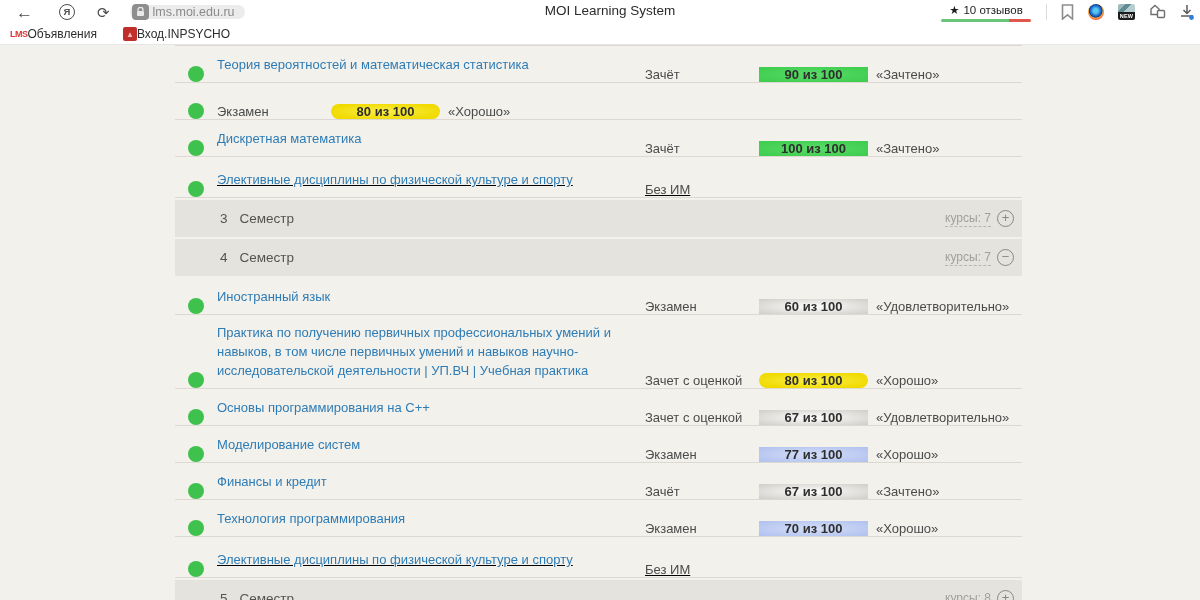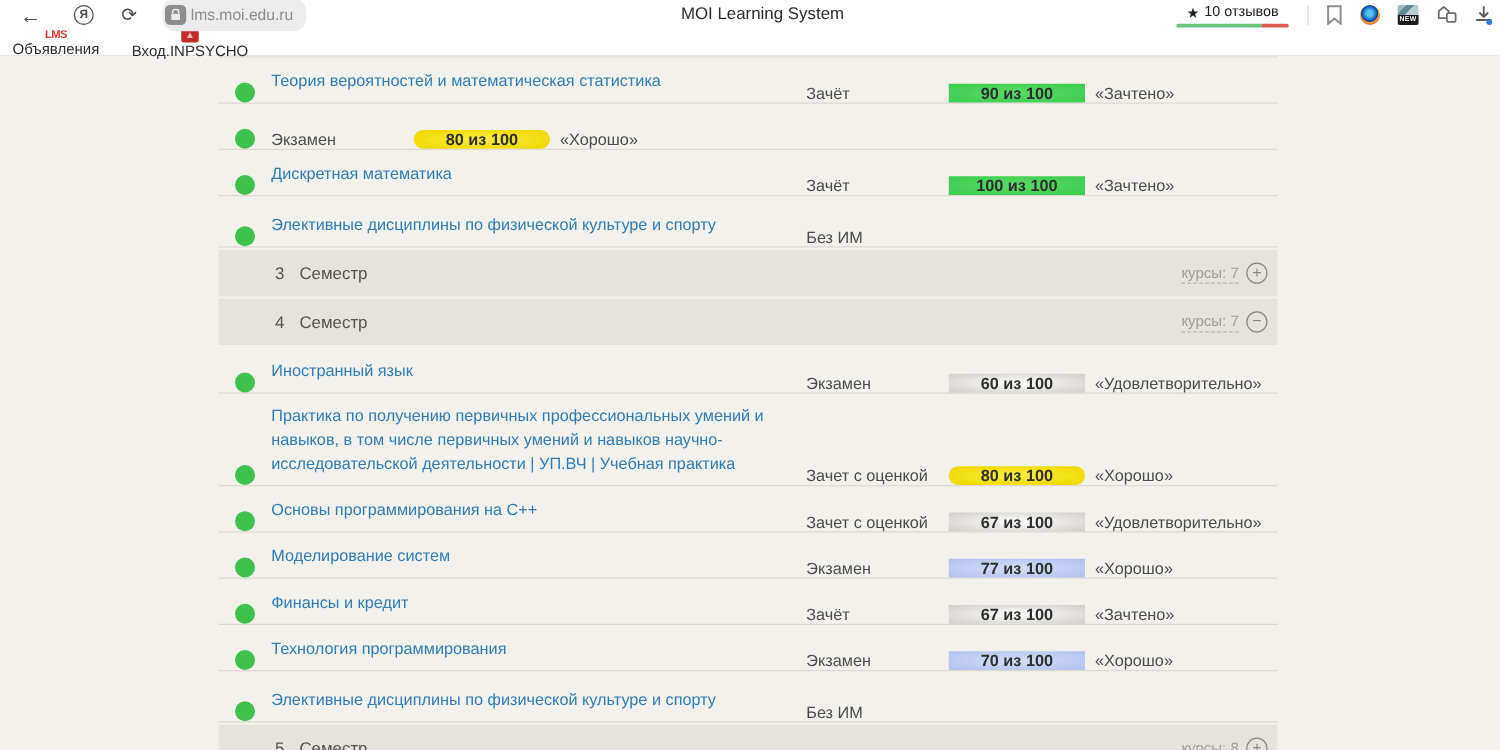--- a/index.html
+++ b/index.html
@@ -10,52 +10,52 @@
   .toolbar { position: relative; height: 24px; background: #fff;
     display: flex; align-items: center; padding: 0 6px; }
   .tb-icon { color: #4c4c4c; font-size: 15px; line-height: 1; cursor: pointer;
     display: inline-flex; align-items: center; justify-content: center; }
   .back { margin-left: 10px; font-size: 17px; }
   .ya-circle { width: 16px; height: 16px; border: 1.4px solid #4c4c4c; border-radius: 50%;
     font-size: 9.5px; font-weight: bold; margin-left: 26px; }
   .refresh { margin-left: 22px; font-size: 15px; }
   .lock-badge { width: 17px; height: 16px; background: #8e8e8e; border-radius: 4px;
     display: inline-flex; align-items: center; justify-content: center; margin-right: 4px; flex: none; }
-  .urlbar { margin-left: 20px; height: 26px; background: #ececec; border-radius: 10px;
+  .urlbar { margin-left: 20px; height: 14px; background: #ececec; border-radius: 10px;
     display: flex; align-items: center; padding: 0 10px 0 8px; color: #8b8b8b; font-size: 12.5px; }
   .urlbar .lock-badge { margin-left: -6px; }
   .page-title { position: absolute; left: 0; right: 0; top: 3px; text-align: center;
     color: #2b2b2b; font-size: 13.5px; pointer-events: none; padding-left: 20px; }
   .right-cluster { margin-left: auto; display: flex; align-items: center; gap: 14px; z-index: 2; }
   .rating { display: flex; flex-direction: column; align-items: center; cursor: pointer; width: 92px; }
   .rating-text { font-size: 11.5px; color: #1d1d1d; white-space: nowrap; display: flex; gap: 4px; align-items: center; }
   .rating-bar { margin-top: 2px; width: 90px; height: 3px; border-radius: 2px;
     background: linear-gradient(90deg, #69c57b 0 76%, #e2574b 76% 100%); }
   .vdivider { width: 1px; height: 16px; background: #dcdcdc; }
   .circle-ext { width: 16px; height: 16px; border-radius: 50%; cursor: pointer;
     background: radial-gradient(circle at 48% 42%, #57c7f0 0 18%, #1d6fd1 40%, #123f86 52%, #f5a43c 58%, #ee4b38 78%, #f08033 100%); }
   .new-ext { width: 17px; height: 16px; cursor: pointer; display: flex; flex-direction: column; border-radius: 2px; overflow: hidden; }
   .new-ext .pat { flex: 1; background: linear-gradient(135deg, #9fb9bd 0 30%, #5f8d95 30% 55%, #b9cdd0 55% 100%); }
   .new-ext .tag { height: 8px; background: #1c1c1c; color: #fff; font-size: 5.5px; font-weight: bold;
     display: flex; align-items: center; justify-content: center; letter-spacing: .3px; }
   svg.ic { display: block; cursor: pointer; }
 
   .bookmarks { height: 21px; background: #fff; border-bottom: 1px solid #e6e6e6;
     display: flex; align-items: center; gap: 26px; padding: 0 10px; }
-  .bm { display: flex; align-items: center; gap: 0; cursor: pointer; font-size: 12px; color: #2d2d2d; flex-direction: column; }
+  .bm { display: flex; align-items: center; gap: 0; cursor: pointer; font-size: 12px; color: #2d2d2d; }
   .bm-lms { color: #d93a35; font-weight: bold; font-size: 9px; letter-spacing: -.5px; }
   .bm-tri { width: 14px; height: 14px; background: #bf2e2a; border-radius: 2px; color: #f4b9b4;
     font-size: 8px; display: flex; align-items: center; justify-content: center; }
 
   
   .content { height: 555px; background: #f3f1ec; overflow: hidden; }
   .grades-table { margin-left: 175px; width: 847px; border-top: 1px solid #ddd9d2; }
 
   .crow { display: flex; align-items: flex-end; min-height: 37px; border-bottom: 1px solid #ddd9d2; }
-  .crow.tall { min-height: 41px; }
+  .crow.tall { min-height: 41px; text-decoration: underline; }
   .cell-dot { width: 42px; flex: none; display: flex; align-items: center; }
   .dot { width: 16px; height: 16px; border-radius: 50%; background: #3ec24d; margin-left: 13px; }
   .cell-name { width: 428px; flex: none; display: flex; align-items: center; padding: 8px 16px 8px 0; }
   .course-link { color: #2e7cb5; font-size: 13px; line-height: 19px; cursor: pointer; text-decoration: none; }
   .cell-exam { width: 114px; flex: none; display: flex; align-items: center;
     color: #4b4b4b; font-size: 13px; }
   .cell-badge { width: 109px; flex: none; display: flex; align-items: stretch; }
   .badge { flex: 1; display: flex; align-items: center; justify-content: center;
     font-size: 13px; font-weight: bold; color: #2e2e2e; }
   .badge.green { background: radial-gradient(ellipse at center, #5bdb68 0%, #3fce50 85%); }

